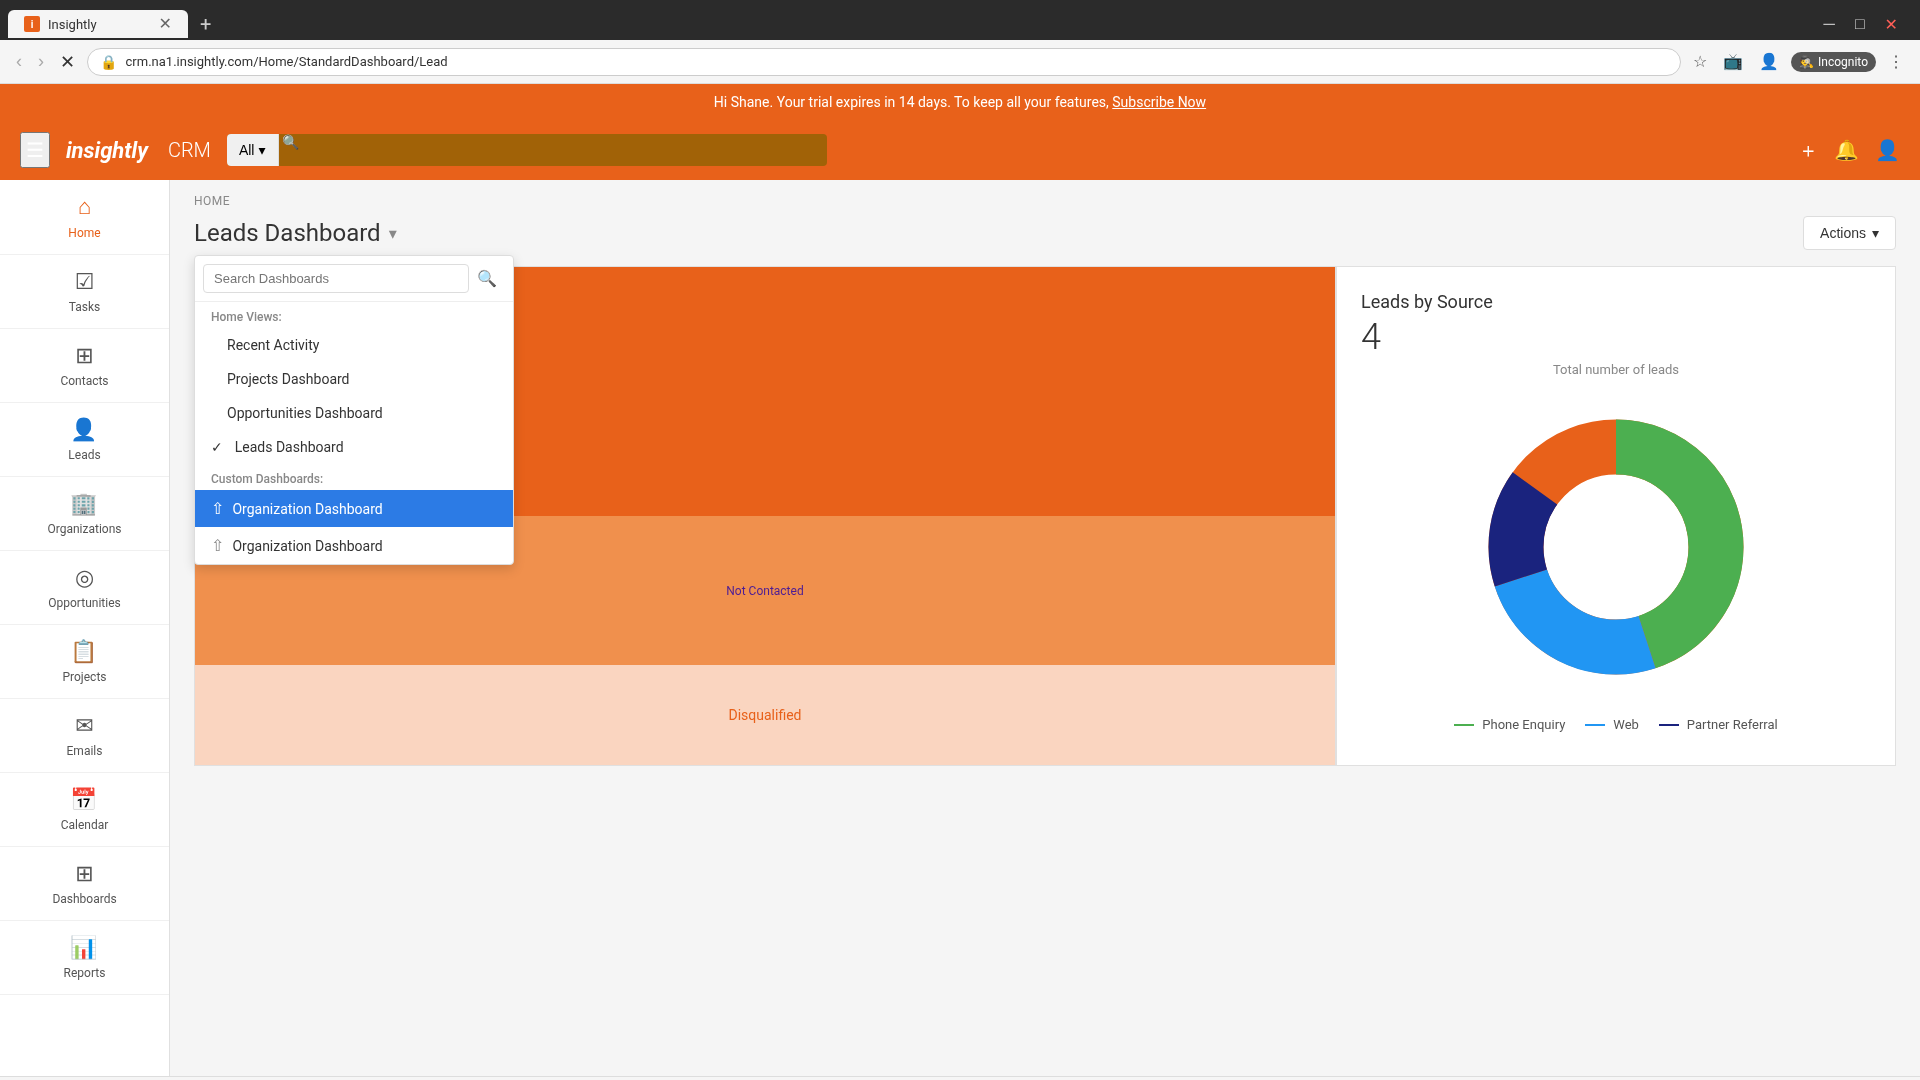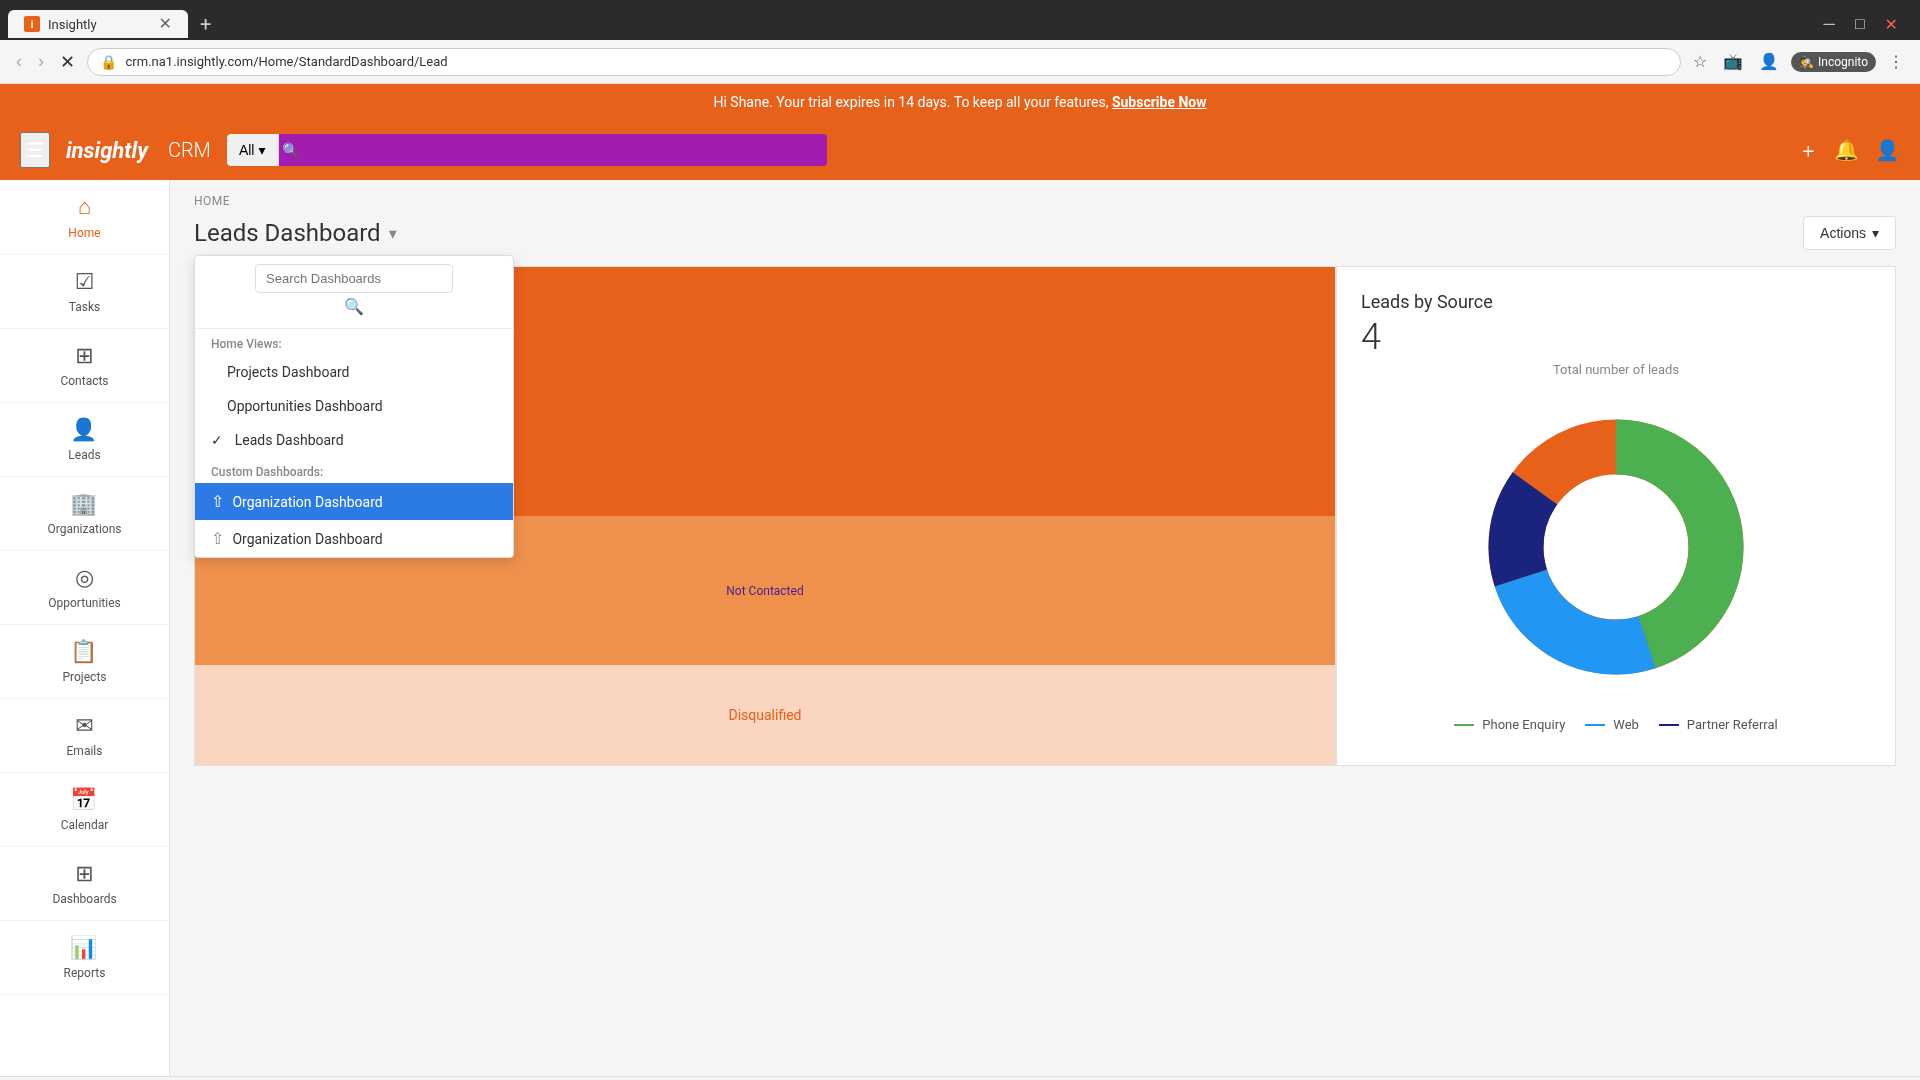--- a/index.html
+++ b/index.html
@@ -17,28 +17,28 @@
     .nav-btn.disabled { color: #aaa; cursor: default; }
     .address-bar { flex: 1; background: white; border: 1px solid #ccc; border-radius: 20px; padding: 5px 12px; font-size: 13px; color: #333; display: flex; align-items: center; gap: 8px; }
     .address-bar .lock-icon { color: #4caf50; font-size: 14px; }
     .address-bar .url-text { color: #333; }
     .nav-actions { display: flex; align-items: center; gap: 8px; }
     .nav-action-btn { background: none; border: none; cursor: pointer; color: #555; font-size: 16px; padding: 4px; }
     .incognito-badge { background: #555; color: white; font-size: 12px; padding: 3px 8px; border-radius: 12px; display: flex; align-items: center; gap: 4px; }
 
     
     .trial-banner { background: #e8611a; color: white; text-align: center; padding: 10px; font-size: 14px; }
-    .trial-banner a { color: white; font-weight: bold; text-decoration: underline; cursor: pointer; }
+    .trial-banner a { color: white; font-weight: normal; text-decoration: underline; cursor: pointer; }
 
     
     .app-header { background: #e8611a; display: flex; align-items: center; padding: 0 20px; height: 60px; gap: 16px; }
     .hamburger { color: white; font-size: 20px; cursor: pointer; padding: 4px; }
     .logo { color: white; font-size: 22px; font-style: italic; font-weight: bold; }
     .crm-label { color: white; font-size: 20px; font-weight: 300; margin-left: 4px; }
-    .search-bar { flex: 1; max-width: 600px; display: flex; align-items: center; background: #a21caf; border-radius: 4px; overflow: hidden; }
+    .search-bar { flex: 1; max-width: 600px; display: flex; background: #a16207; border-radius: 4px; overflow: hidden; }
     .search-all-btn { background: #f0f0f0; border: none; padding: 8px 12px; font-size: 14px; cursor: pointer; display: flex; align-items: center; gap: 4px; border-right: 1px solid #ddd; white-space: nowrap; }
     .search-input { border: none; outline: none; padding: 8px 12px; font-size: 14px; flex: 1; color: #999; }
     .header-actions { margin-left: auto; display: flex; align-items: center; gap: 16px; }
     .header-icon-btn { background: none; border: none; color: white; font-size: 20px; cursor: pointer; }
 
     
     .main-layout { display: flex; height: calc(1080px - 40px - 44px - 40px - 60px); }
 
     
     .sidebar { width: 170px; background: white; border-right: 1px solid #e0e0e0; flex-shrink: 0; overflow-y: auto; }
@@ -54,21 +54,21 @@
     .breadcrumb-text { font-size: 12px; color: #888; text-transform: uppercase; letter-spacing: 0.5px; }
 
     
     .page-header { display: flex; align-items: center; justify-content: space-between; padding: 8px 24px 16px; }
     .page-title-area { display: flex; align-items: center; gap: 8px; position: relative; }
     .page-title { font-size: 24px; color: #333; font-weight: 400; }
     .dropdown-arrow { color: #888; font-size: 16px; cursor: pointer; }
 
     
     .dashboard-dropdown { position: absolute; top: 36px; left: 0; background: white; border: 1px solid #ddd; border-radius: 4px; box-shadow: 0 4px 12px rgba(0,0,0,0.15); width: 320px; z-index: 100; }
-    .dropdown-search { padding: 8px; border-bottom: 1px solid #eee; display: flex; align-items: center; flex-direction: column; }
+    .dropdown-search { padding: 8px; border-bottom: 1px solid #eee; display: flex; align-items: center; }
     .dropdown-search input { flex: 1; border: 1px solid #ddd; border-radius: 4px; padding: 6px 10px; font-size: 13px; outline: none; }
     .dropdown-search-btn { background: none; border: none; cursor: pointer; color: #888; font-size: 16px; padding: 4px 8px; }
     .dropdown-section-label { padding: 8px 16px 4px; font-size: 12px; color: #888; font-weight: 500; }
     .dropdown-item { padding: 9px 16px 9px 32px; font-size: 14px; color: #333; cursor: pointer; display: flex; align-items: center; gap: 8px; }
     .dropdown-item.active { padding-left: 16px; }
     .dropdown-item.active .check-icon { color: #333; margin-right: 4px; }
     .dropdown-item.highlighted { background: #2c7be5; color: white; padding-left: 16px; }
     .dropdown-item.highlighted .share-icon { color: white; }
     .share-icon { font-size: 16px; }
 
@@ -222,20 +222,23 @@
 
         <div class="dashboard-dropdown">
           <div class="dropdown-search">
             <input type="text" style="flex: 1 1 0%; border: 1px solid rgb(221, 221, 221); border-radius: 4px; padding: 6px 10px; font-size: 13px; outline: none;" placeholder="Search Dashboards">
             <button class="dropdown-search-btn">🔍</button>
           </div>
 
           <div class="dropdown-section-label">Home Views:</div>
 
           <div class="dropdown-item">
+            <span>Recent Activity</span>
+          </div>
+          <div class="dropdown-item">
             <span>Projects Dashboard</span>
           </div>
           <div class="dropdown-item">
             <span>Opportunities Dashboard</span>
           </div>
           <div class="dropdown-item active">
             <span class="check-icon">✓</span>
             <span>Leads Dashboard</span>
           </div>
 

